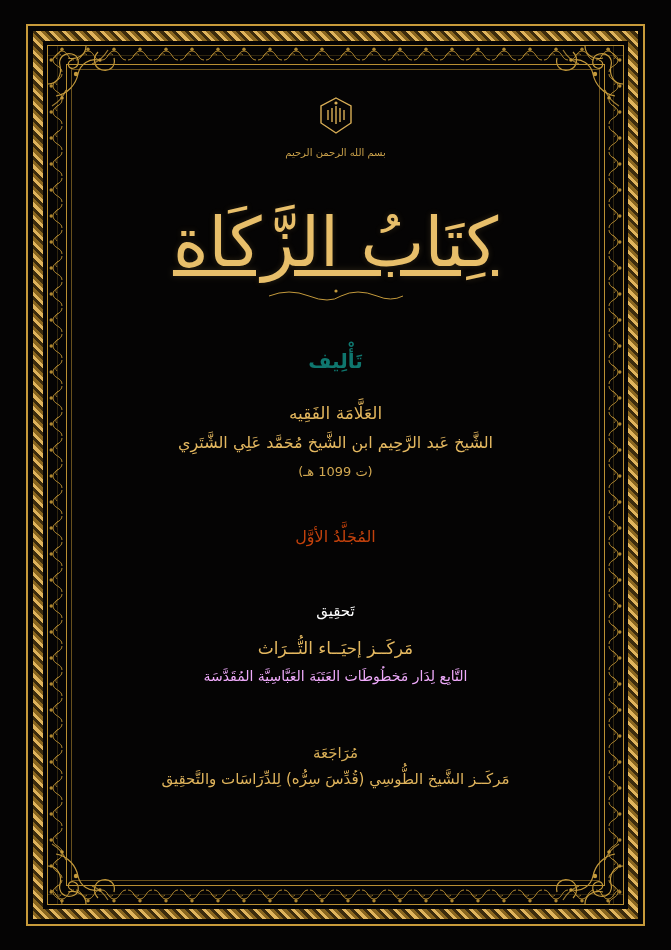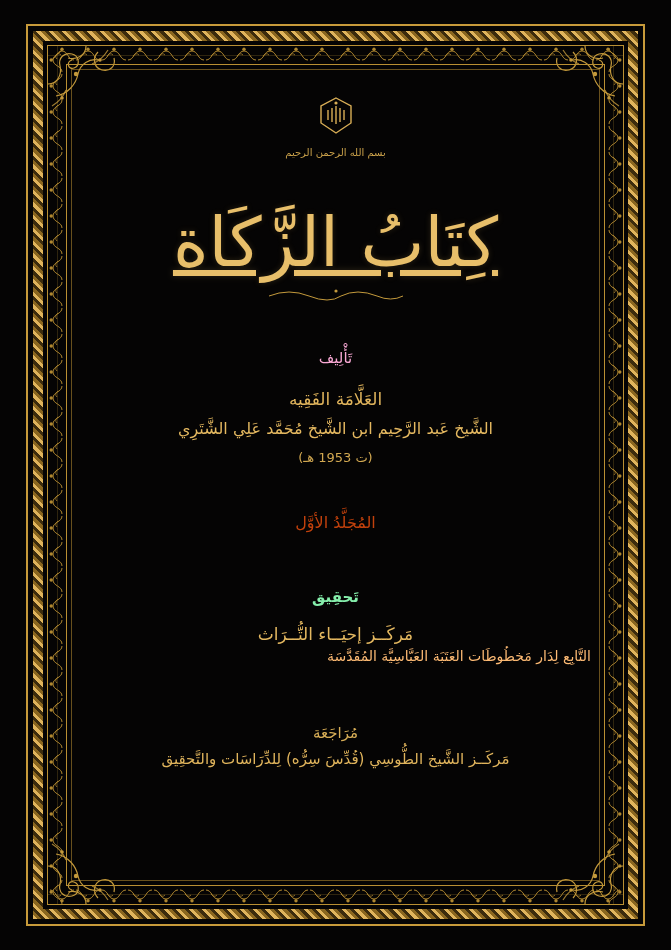--- a/index.html
+++ b/index.html
@@ -136,29 +136,30 @@
     text-shadow: 0 0 6px rgba(230,190,100,0.18);
     text-decoration: underline;
   }
   .title-flourish {
     margin-top: 2px;
     color: #c49a3c;
     height: 16px;
   }
 
   .label-small {
-    font-size: 15px;
-    color: #f9a8d4;
+    font-size: 20px;
+    color: #0f766e;
     margin-top: 46px;
     font-family: "DejaVu Sans", serif;
+    font-weight: bold;
   }
   .author-role {
     font-size: 17px;
     color: #e0b45c;
-    margin-top: 22px;
+    margin-top: 30px;
     font-family: "DejaVu Sans", serif;
   }
   .author-name {
     font-size: 16px;
     color: #e4b860;
     margin-top: 10px;
     font-family: "DejaVu Sans", serif;
   }
   .date-line {
     font-size: 13px;
@@ -168,39 +169,37 @@
     font-family: "DejaVu Sans", serif;
   }
   .volume {
     font-size: 16px;
     color: #c2410c;
     margin-top: 48px;
     font-family: "DejaVu Sans", serif;
   }
   .verify-label {
     font-size: 15px;
-    color: #86efac;
+    color: #ffffff;
     margin-top: 56px;
     font-family: "DejaVu Sans", serif;
-    font-weight: bold;
   }
   .center-name {
     font-size: 17px;
     color: #e4b860;
     margin-top: 18px;
     letter-spacing: 1px;
     font-family: "DejaVu Sans", serif;
     text-align: center;
   }
   .center-sub {
     font-size: 14px;
-    color: #fdba74;
-    margin-top: 4px;
-    font-family: "DejaVu Sans", serif;
-    text-align: right;
+    color: #f0abfc;
+    margin-top: 10px;
+    font-family: "DejaVu Sans", serif;
   }
   .review-label {
     font-size: 15px;
     color: #d8ae57;
     margin-top: 60px;
     font-family: "DejaVu Sans", serif;
   }
   .review-name {
     font-size: 15px;
     color: #e0b45c;
@@ -651,21 +650,21 @@
     <div class="title-flourish">
       <svg width="150" height="14" viewBox="0 0 150 14" fill="none" stroke="currentColor" stroke-width="1">
         <path d="M8 8 q20 -8 40 0 q20 8 32 0 q16 -8 36 0 q14 6 26 0"></path>
         <circle cx="75" cy="3" r="1.6" fill="currentColor" stroke="none"></circle>
       </svg>
     </div>
 
     <div class="label-small">تَأْلِيف</div>
     <div class="author-role">العَلَّامَة الفَقِيه</div>
     <div class="author-name">الشَّيخ عَبد الرَّحِيم ابن الشَّيخ مُحَمَّد عَلِي الشَّتَرِي</div>
-    <div class="date-line">(ت 1953 هـ)</div>
+    <div class="date-line">(ت 1099 هـ)</div>
 
     <div class="volume">المُجَلَّدُ الأوَّل</div>
 
     <div class="verify-label">تَحقِيق</div>
     <div class="center-name">مَركَــز إحيَــاء التُّــرَاث</div>
     <div class="center-sub">التَّابِع لِدَار مَخطُوطَات العَتَبَة العَبَّاسِيَّة المُقَدَّسَة</div>
 
     <div class="review-label">مُرَاجَعَة</div>
     <div class="review-name">مَركَــز الشَّيخ الطُّوسِي (قُدِّسَ سِرُّه) لِلدِّرَاسَات والتَّحقِيق</div>
 

